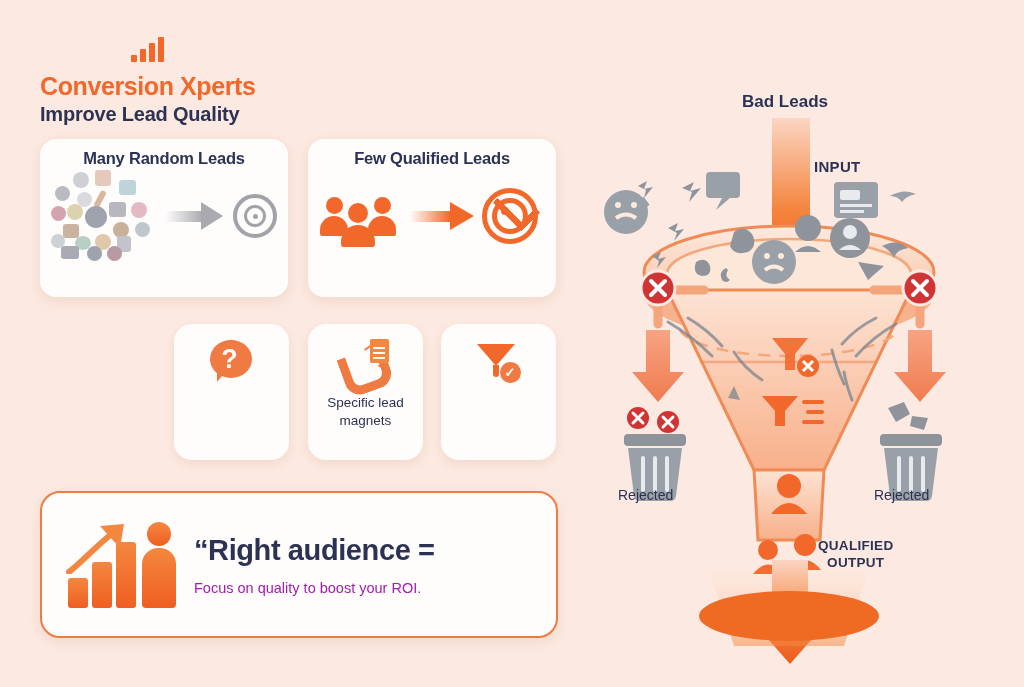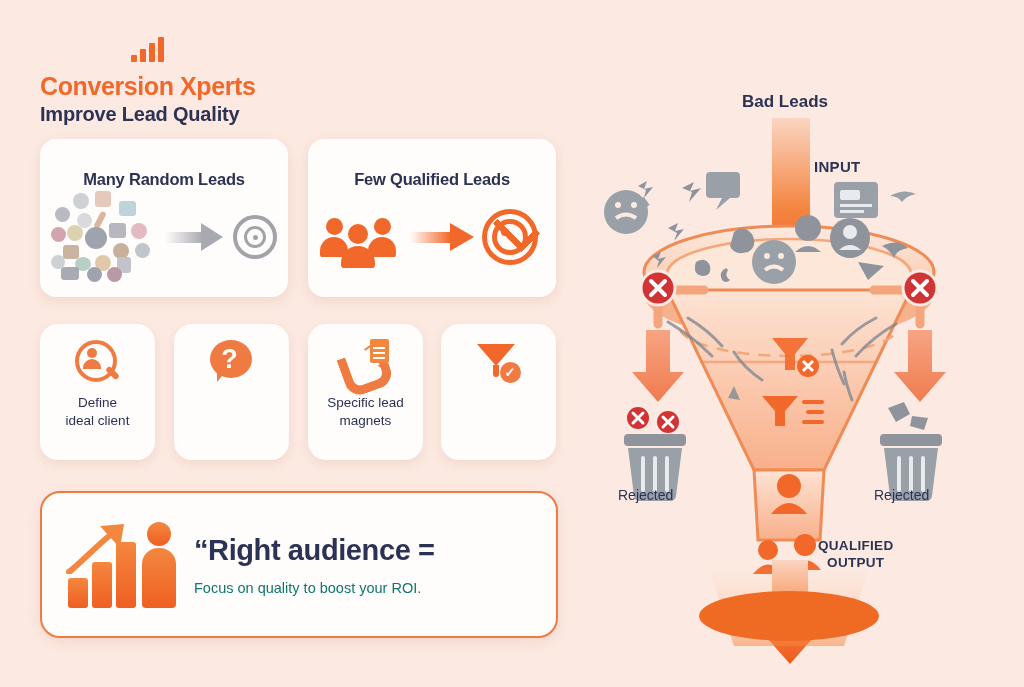--- a/index.html
+++ b/index.html
@@ -27,21 +27,21 @@
     font-size:20px;font-weight:bold;color:#2b3253;letter-spacing:-0.2px;
   }
 
   
   .card{
     position:absolute;background:#fffdfc;border-radius:16px;
     box-shadow:0 4px 14px rgba(190,120,90,.18);
   }
   .card-title{
     text-align:center;font-size:16.5px;font-weight:bold;color:#2b3253;
-    padding-top:31px;letter-spacing:-0.2px;
+    padding-top:10px;letter-spacing:-0.2px;
   }
   #card-random{left:40px;top:139px;width:248px;height:158px;}
   #card-qualified{left:308px;top:139px;width:248px;height:158px;}
 
   .row-visual{display:flex;align-items:center;justify-content:center;height:96px;gap:6px;}
 
   
   .cluster{position:relative;width:108px;height:92px;}
   .cluster span{position:absolute;border-radius:50%;display:block;}
   .cluster .sq{border-radius:3px;}
@@ -141,21 +141,21 @@
   .b3{left:74px;width:20px;height:66px;}
   .growth-arrow{position:absolute;left:24px;bottom:62px;width:70px;height:52px;}
   .growth-arrow svg{display:block;}
   .fig{position:absolute;left:100px;bottom:28px;width:34px;height:86px;}
   .fig .h{position:absolute;left:5px;top:0;width:24px;height:24px;border-radius:50%;
     background:linear-gradient(180deg,#f4873f,#ef5f22);}
   .fig .b{position:absolute;left:0;top:26px;width:34px;height:60px;border-radius:16px 16px 4px 4px;
     background:linear-gradient(180deg,#f4873f,#ef5f22);}
   .quote-text{padding-right:20px;}
   .quote-main{font-size:29px;font-weight:bold;color:#2b3253;line-height:1.22;letter-spacing:-0.4px;}
-  .quote-sub{font-size:14.5px;color:#0f766e;margin-top:11px;}
+  .quote-sub{font-size:14.5px;color:#a21caf;margin-top:11px;}
 
   
   .funnel-wrap{position:absolute;left:576px;top:0;width:448px;height:687px;}
   .lbl{position:absolute;color:#2b3253;text-align:center;}
   #lbl-bad{left:742px;top:92px;font-size:17px;font-weight:bold;}
   #lbl-input{left:814px;top:158px;font-size:15px;font-weight:bold;letter-spacing:.3px;}
   #lbl-rej-l{left:634px;top:488px;font-size:14px;}
   #lbl-rej-r{left:878px;top:488px;font-size:14px;}
   #lbl-out{left:818px;top:522px;font-size:13.5px;font-weight:bold;line-height:1.28;letter-spacing:.3px;}
 
@@ -239,34 +239,20 @@
       </div>
       <div class="target-orange">
         <span class="r1"></span>
           <span class="r2"></span>
           <span class="r3"></span>
           <span class="tick"></span>
       </div>
     </div>
   </div>
 
-  <div class="mini" id="mini-0">
-    <div class="mini-icon">
-      <div class="ic-magnifier">
-          <span class="ring"></span>
-          <span class="hd"></span>
-          <span class="bd"></span>
-          <span class="handle"></span>
-        </div>
-    </div>
-    <div class="mini-label">
-      <div>Define</div>
-      <div>ideal client</div>
-    </div>
-  </div>
 
   <div class="mini" id="mini-1">
     <div class="mini-icon">
       <div class="ic-bubble">
           <span class="bub"></span>
           <span class="tail"></span>
           <span class="q">?</span>
         </div>
     </div>
   </div>

